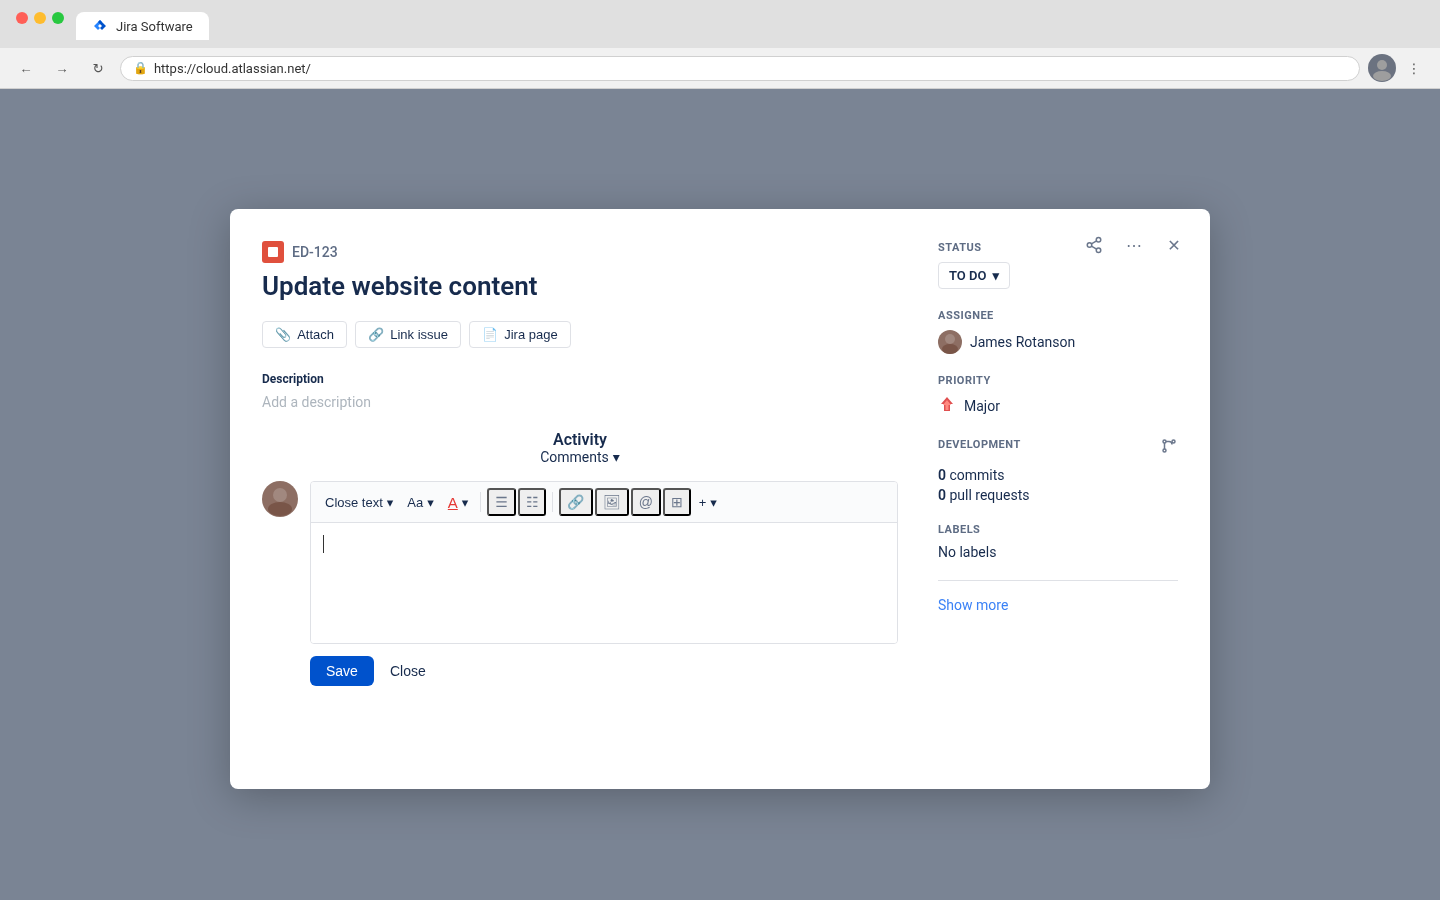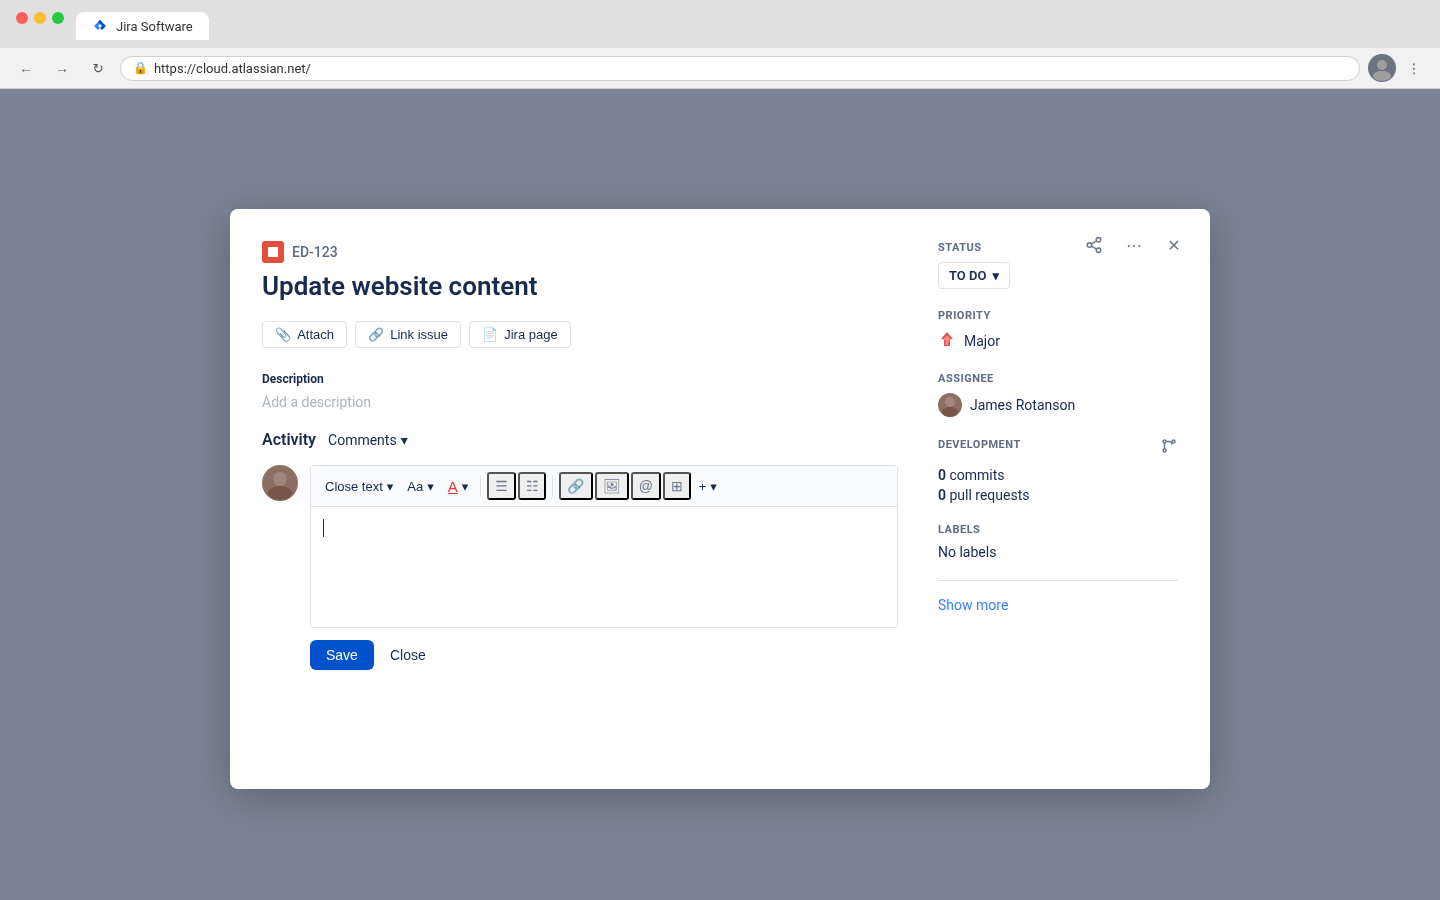--- a/index.html
+++ b/index.html
@@ -203,22 +203,22 @@
     }
     .description-placeholder {
       font-size: 14px;
       color: #adb5bd;
       margin-bottom: 20px;
       cursor: text;
     }
     .activity-row {
       display: flex;
       align-items: center;
-      gap: 12px;
       margin-bottom: 16px;
+      flex-direction: column;
     }
     .activity-label {
       font-size: 16px;
       font-weight: 600;
       color: #172b4d;
     }
     .comments-dropdown {
       display: flex;
       gap: 4px;
       cursor: pointer;
@@ -560,42 +560,42 @@
 
         <div class="right-section">
           <div class="right-section-label">STATUS</div>
           <div class="status-badge">
             <span>TO DO</span>
             <span>▾</span>
           </div>
         </div>
 
         <div class="right-section">
+          <div class="right-section-label">ASSIGNEE</div>
+          <div class="assignee-row">
+            <div class="assignee-avatar">
+              <svg viewBox="0 0 24 24" width="24" height="24">
+                <circle cx="12" cy="9" r="5" fill="#a1887f"></circle>
+                <ellipse cx="12" cy="19" rx="8" ry="5" fill="#795548"></ellipse>
+              </svg>
+            </div>
+            <span>James Rotanson</span>
+          </div>
+        </div>
+
+        <div class="right-section">
           <div class="right-section-label">PRIORITY</div>
           <div class="priority-row">
             <span class="priority-icon">
               <svg width="18" height="18" viewBox="0 0 18 18" fill="#e05050">
                 <path d="M9 2L3 9h3v7h6V9h3L9 2z"></path>
                 <path d="M9 5L5 10h2.5v5h3V10H13L9 5z" fill="#ff8a80"></path>
               </svg>
             </span>
             <span>Major</span>
-          </div>
-        </div>
-
-        <div class="right-section">
-          <div class="right-section-label">ASSIGNEE</div>
-          <div class="assignee-row">
-            <div class="assignee-avatar">
-              <svg viewBox="0 0 24 24" width="24" height="24">
-                <circle cx="12" cy="9" r="5" fill="#a1887f"></circle>
-                <ellipse cx="12" cy="19" rx="8" ry="5" fill="#795548"></ellipse>
-              </svg>
-            </div>
-            <span>James Rotanson</span>
           </div>
         </div>
 
         <div class="right-section">
           <div class="development-header">
             <div class="right-section-label">DEVELOPMENT</div>
             <span class="dev-icon">
               <svg width="18" height="18" viewBox="0 0 24 24" fill="none" stroke="#6b778c" stroke-width="2">
                 <circle cx="6" cy="6" r="2"></circle>
                   <circle cx="6" cy="18" r="2"></circle>

